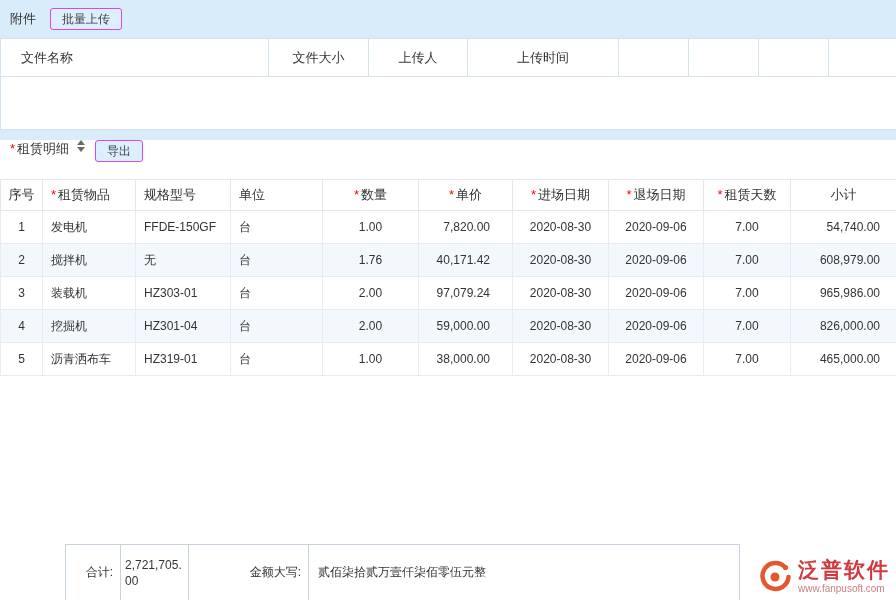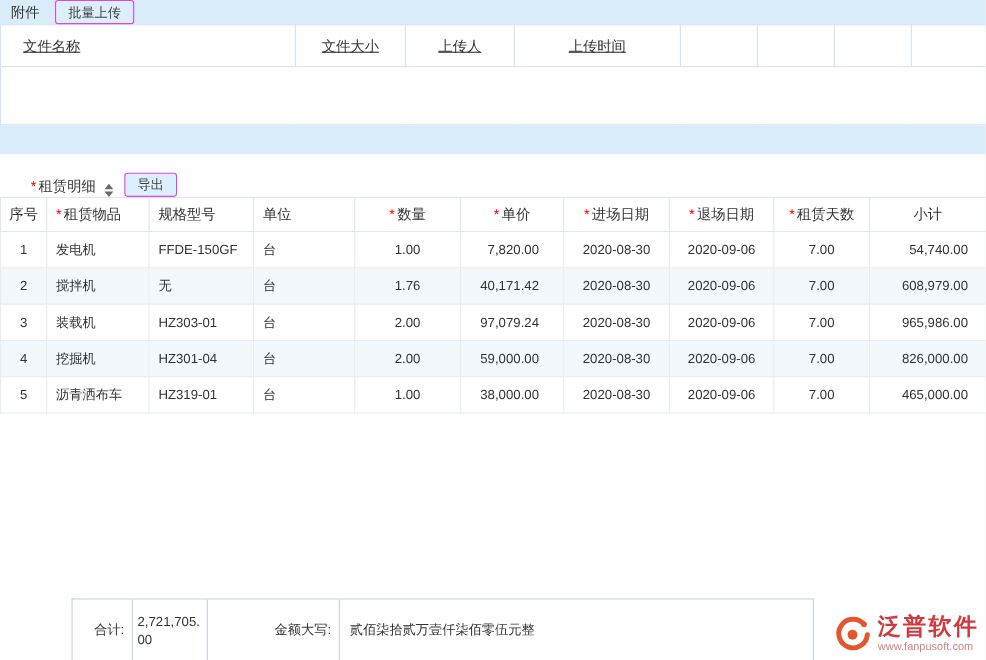--- a/index.html
+++ b/index.html
@@ -2,37 +2,37 @@
 <html><head>
 <meta charset="utf-8">
 <style>
   * { margin:0; padding:0; box-sizing:border-box; }
   html,body { width:896px; height:600px; }
   body {
     font-family:"Liberation Sans","DejaVu Sans",sans-serif;
     background:#d8ecfa; color:#333; position:relative; overflow:hidden; font-size:12px;
   }
   
-  .tabs-row { height:22px; display:flex; align-items:center; padding-left:10px; gap:14px; }
+  .tabs-row { height:38px; display:flex; align-items:center; padding-left:10px; gap:14px; }
   .tab-label { font-size:13px; color:#333; }
   .btn {
     font-size:12px; color:#404040; background:#ddeefc; border:1px solid #d946ef;
     border-radius:3px; padding:3px 11px; cursor:pointer; line-height:14px;
   }
   
   table { border-collapse:collapse; table-layout:fixed; width:896px; background:#fff; }
   .attach-table th {
     height:38px; font-weight:normal; font-size:13px; color:#333;
-    border:1px solid #d3e3f1; background:#fff; text-align:center;text-decoration:underline;
+    border:1px solid #d3e3f1; background:#fff; text-align:center;
   }
   .attach-table th:first-child { text-align:left; padding-left:20px; }
   .attach-table td.empty-cell { height:53px; border:1px solid #d3e3f1; background:#fff; }
   
   .panel { position:absolute; top:140px; left:0; width:896px; height:460px; background:#fff; }
-  .toolbar { height:39px; display:flex; align-items:flex-end; padding-left:28px; gap:6px; }
+  .toolbar { height:39px; display:flex; align-items:flex-start; padding-left:10px; gap:6px; }
   .req { color:#ff0000; margin-right:2px; }
   .section-title { font-size:13px; color:#333; }
   .spinner { display:inline-flex; flex-direction:column; gap:2px; margin:0 4px 0 2px; cursor:pointer; }
   .tri { width:0; height:0; border-left:4px solid transparent; border-right:4px solid transparent; }
   .tri.up { border-bottom:5px solid #6a6a6a; }
   .tri.down { border-top:5px solid #6a6a6a; }
   
   .rental-table th {
     height:31px; font-weight:normal; font-size:13px; color:#333;
     border:1px solid #e0e7ee; background:#fff; text-align:center;

